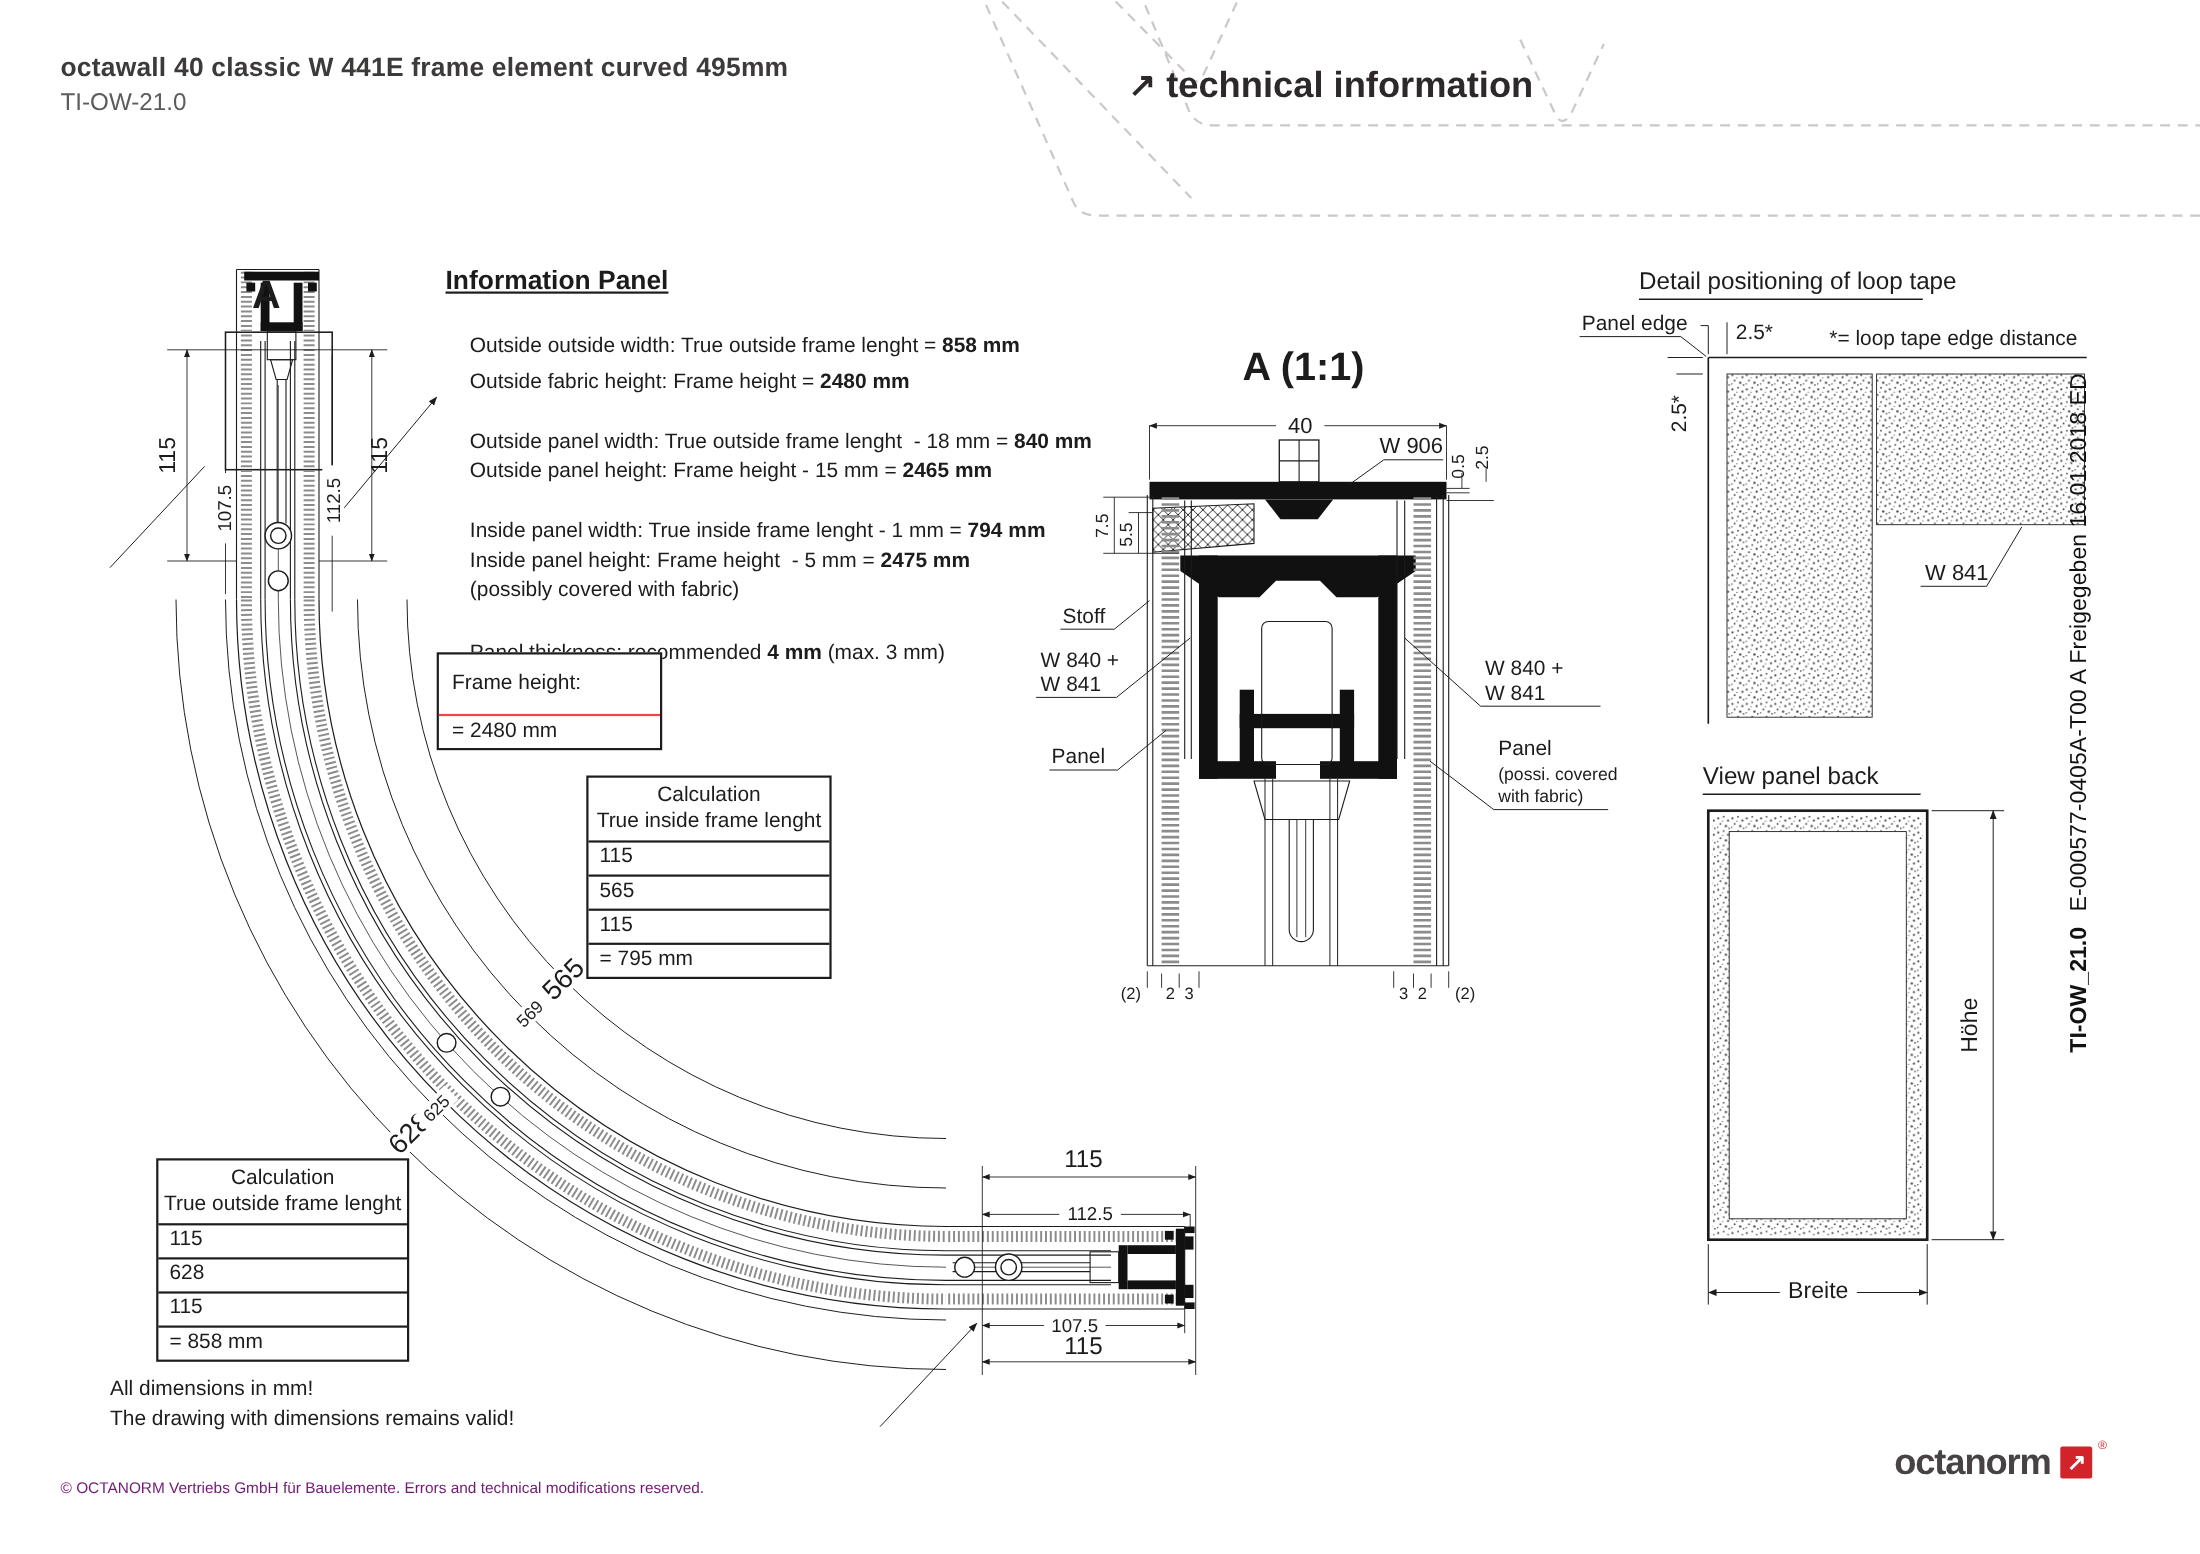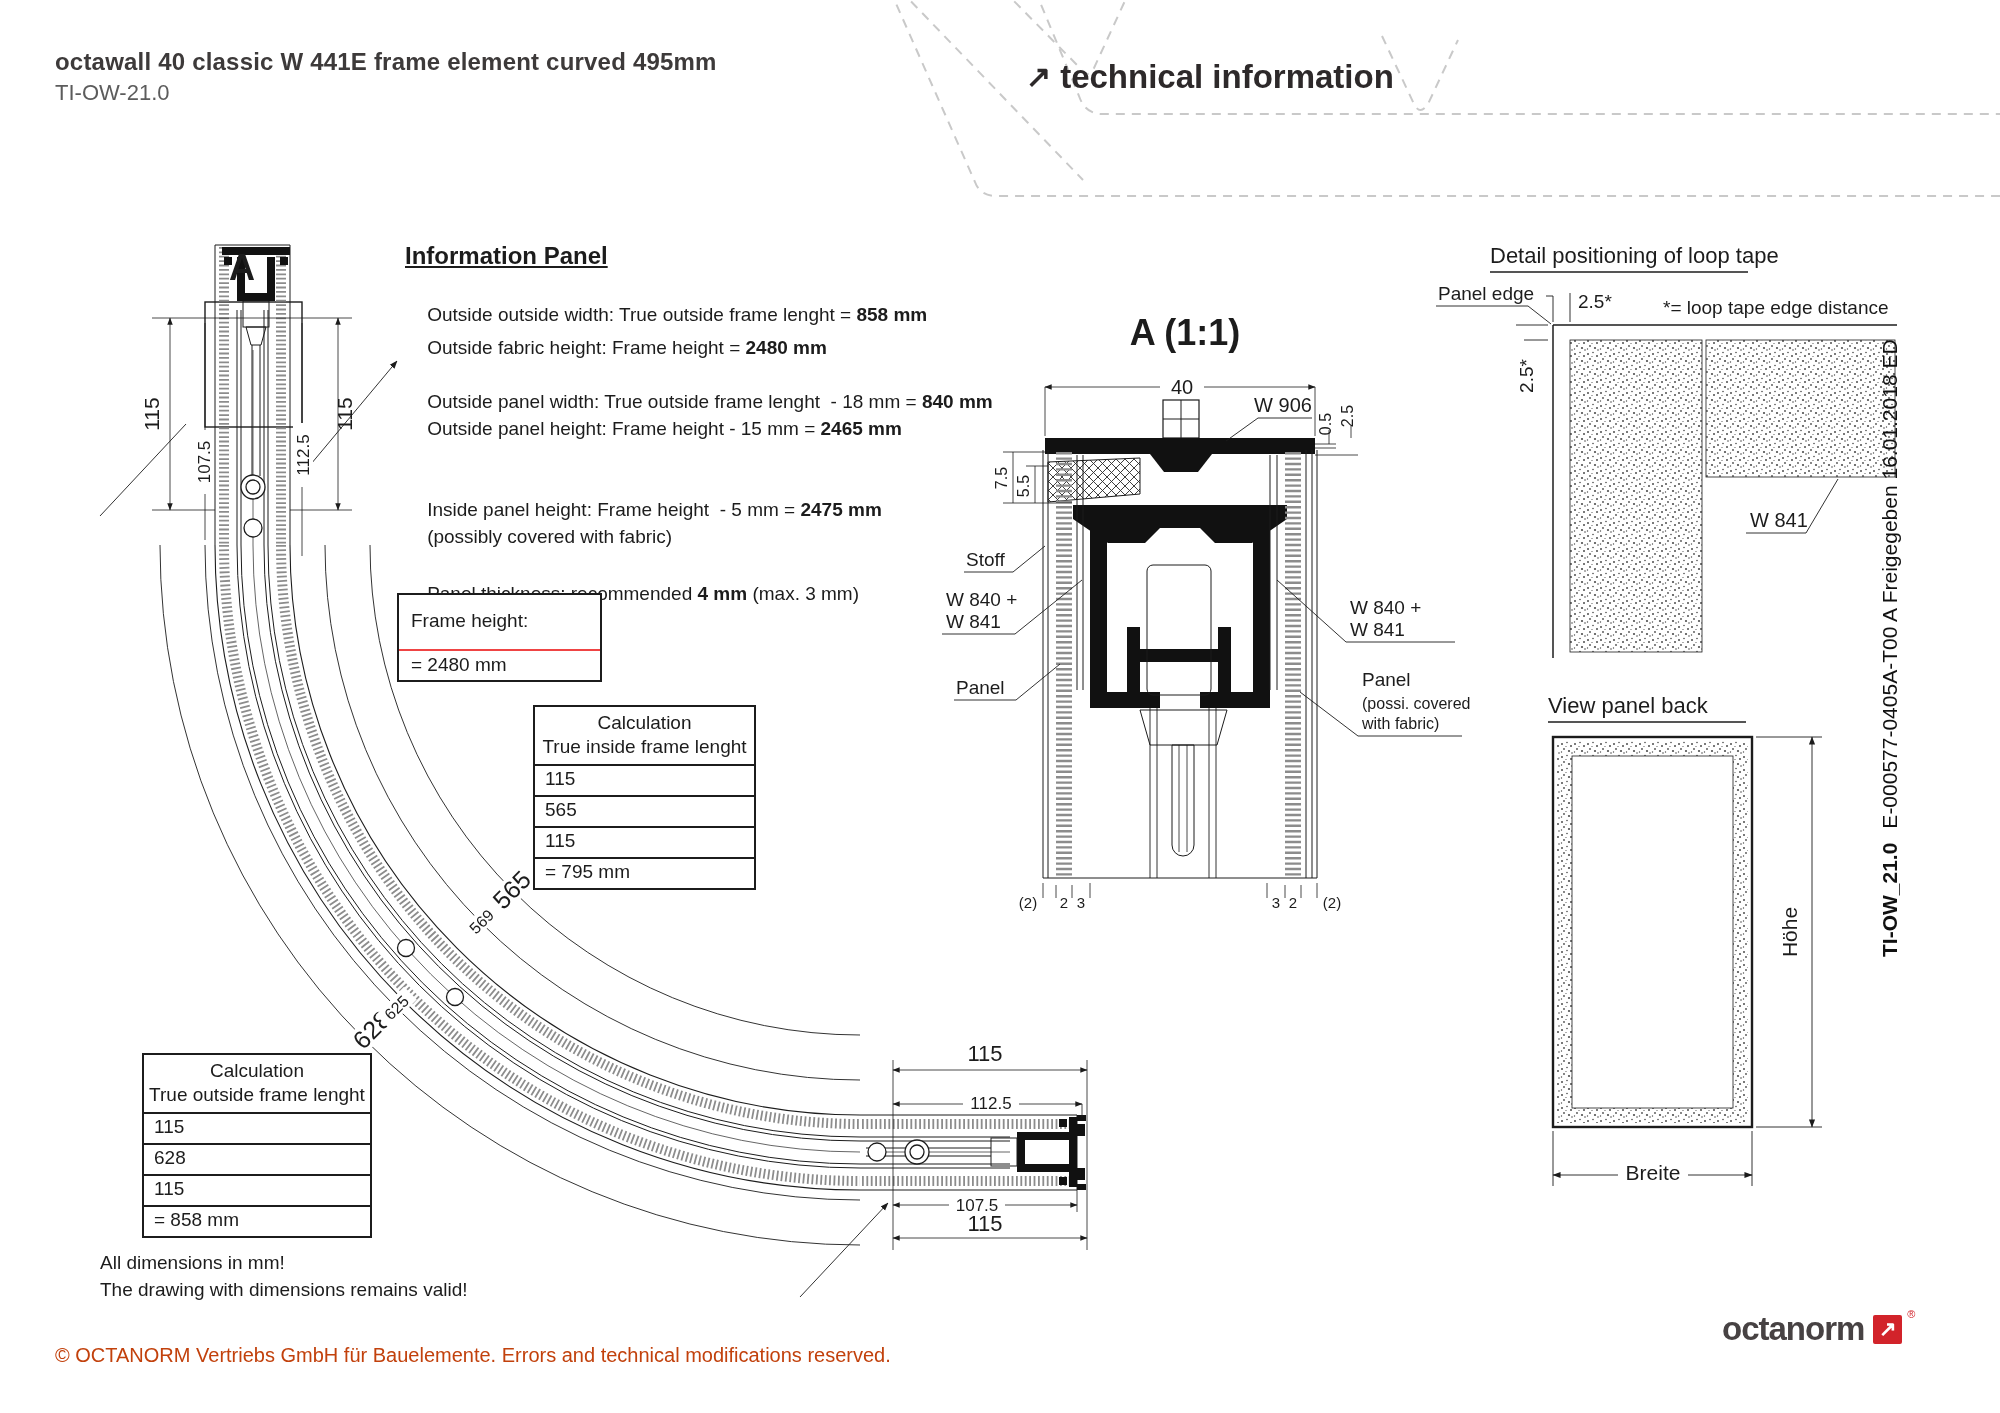--- a/index.html
+++ b/index.html
@@ -13,21 +13,21 @@
   .ip-head{font-size:24px;font-weight:600;text-decoration:underline;}
   .ip-line{font-size:19px;white-space:pre;}
   .ip-line b{font-weight:bold;}
   .box{position:absolute;border:2px solid #1c1c1c;background:#fff;}
   .box .cell{border-bottom:2px solid #ef4444;box-sizing:border-box;}
   .tbl{position:absolute;border:2px solid #1c1c1c;background:#fff;font-size:19px;}
   .tbl .hd{text-align:center;border-bottom:2px solid #1c1c1c;padding:4px 0 5px 0;line-height:1.25;}
   .tbl .rw{border-bottom:2px solid #1c1c1c;padding:2px 0 3px 10px;height:24px;}
   .tbl .rw:last-child{border-bottom:none;}
   .notes{font-size:19px;line-height:1.4;}
-  .copyright{font-size:20px;color:#c2410c;}
+  .copyright{font-size:14px;color:#701a75;}
   .sidetext{transform:rotate(-90deg);transform-origin:0 0;white-space:nowrap;font-size:21px;color:#111;}
   .sidetext b{font-weight:bold;margin-right:14px;}
   .logo{display:flex;align-items:center;gap:9px;}
   .logo .word{font-size:33px;font-weight:bold;color:#474243;letter-spacing:-1px;}
   .logo .mark{width:29px;height:29px;background:#d2232a;border-radius:2px;color:#fff;
               display:flex;align-items:center;justify-content:center;font-size:21px;font-weight:bold;}
   .logo .reg{font-size:11px;color:#d2232a;align-self:flex-start;margin-left:-4px;margin-top:-2px;}
   svg text{font-family:"Liberation Sans",sans-serif;fill:#1c1c1c;}
 </style>
 </head>
@@ -413,20 +413,22 @@
 
   <div class="abs ip-head" style="left:405px;top:242px;">Information Panel</div>
   <div class="abs ip-line" style="left:406px;top:282px;">
     <span>Outside outside width: True outside frame lenght = </span><b>858 mm</b><span></span></div>
   <div class="abs ip-line" style="left:406px;top:315px;">
     <span>Outside fabric height: Frame height = </span><b>2480 mm</b><span></span></div>
   <div class="abs ip-line" style="left:406px;top:369px;">
     <span>Outside panel width: True outside frame lenght  - 18 mm = </span><b>840 mm</b><span></span></div>
   <div class="abs ip-line" style="left:406px;top:396px;">
     <span>Outside panel height: Frame height - 15 mm = </span><b>2465 mm</b><span></span></div>
+  <div class="abs ip-line" style="left:406px;top:450px;">
+    <span>Inside panel width: True inside frame lenght - 1 mm = </span><b>794 mm</b><span></span></div>
   <div class="abs ip-line" style="left:406px;top:477px;">
     <span>Inside panel height: Frame height  - 5 mm = </span><b>2475 mm</b><span></span></div>
   <div class="abs ip-line" style="left:406px;top:504px;">
     <span>(possibly covered with fabric)</span><b></b><span></span></div>
   <div class="abs ip-line" style="left:406px;top:561px;">
     <span>Panel thickness: recommended </span><b>4 mm</b><span> (max. 3 mm)</span></div>
 
   <div class="box" style="left:397px;top:593px;width:201px;height:85px;">
     <div class="cell" style="height:56px;padding:15px 0 0 12px;font-size:19px;">Frame height:</div>
     <div style="padding:3px 0 0 12px;font-size:19px;">= 2480 mm</div>

